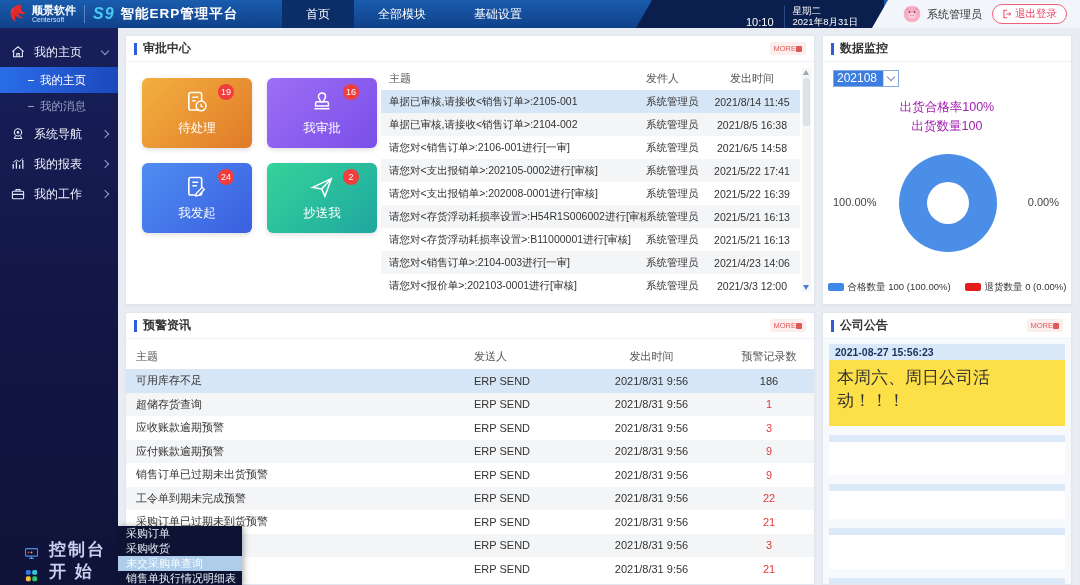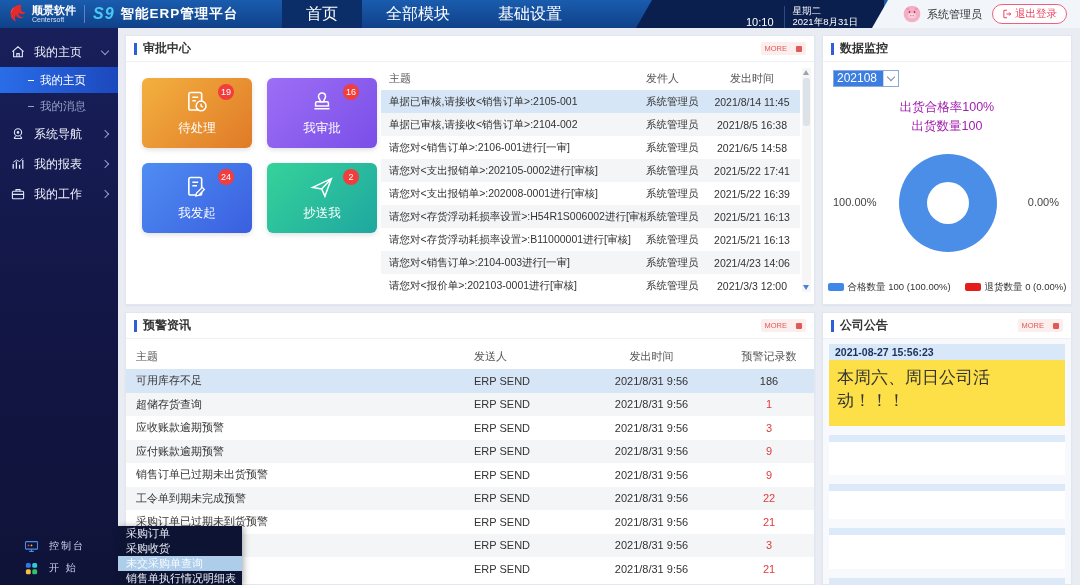--- a/index.html
+++ b/index.html
@@ -9,21 +9,21 @@
   .topbar { position:absolute; left:0; top:0; width:1080px; height:28px; background:linear-gradient(180deg,#1a5cae,#0f4189); color:#fff; z-index:30; }
   .brand { position:absolute; left:6px; top:0; height:28px; display:flex; align-items:center; }
   .swirl { width:22px; height:22px; margin-right:4px; }
   .brand-stack { line-height:1; margin-right:8px; }
   .brand-cn { font-size:11px; font-weight:bold; }
   .brand-en { font-size:7px; color:#cfe0f5; }
   .brand-div { width:1px; height:18px; background:#5d83c4; margin-right:8px; }
   .s9 { font-size:16px; font-weight:bold; font-style:italic; color:#49c8f5; margin-right:6px; letter-spacing:1px; }
   .product { font-size:13.5px; font-weight:bold; letter-spacing:1px; }
   .tabs { position:absolute; left:282px; top:0; height:28px; display:flex; }
-  .tab { height:28px; line-height:28px; padding:0 24px; font-size:16px; cursor:pointer; }
+  .tab { height:28px; line-height:28px; padding:0 24px; font-size:12px; cursor:pointer; }
   .tab.active { background:#0b2e68; }
   .tb-navy { position:absolute; left:636px; top:0; width:248px; height:28px; background:#0a1f4e; clip-path:polygon(16px 0,100% 0,100% 100%,0 100%); display:flex; align-items:flex-end; justify-content:flex-end; padding-right:26px; }
   .tb-time { font-size:11px; margin-right:10px; }
   .tb-datestack { line-height:1.15; font-size:9.5px; border-left:1px solid #2c4a86; padding-left:8px; }
   .tb-white { position:absolute; left:872px; top:0; width:208px; height:28px; background:#f2f5fa; clip-path:polygon(16px 0,100% 0,100% 100%,0 100%); display:flex; align-items:center; color:#333; padding-left:30px; }
   .avatar { width:20px; height:20px; margin-right:5px; }
   .username { font-size:11px; margin-right:10px; }
   .logout { display:flex; align-items:center; gap:3px; border:1px solid #f0607a; color:#ef415e; border-radius:11px; padding:2px 9px; font-size:10.5px; cursor:pointer; background:#fff; }
 
   
@@ -31,34 +31,34 @@
   .nav-item { height:30px; display:flex; align-items:center; padding:0 10px; color:#eef1fb; font-size:12px; cursor:pointer; }
   .nav-item .nicon { width:16px; height:16px; margin-right:8px; flex:none; }
   .nav-item .nlabel { flex:1; }
   .chev { width:6px; height:6px; border-right:1.5px solid #8fa0cc; border-bottom:1.5px solid #8fa0cc; flex:none; }
   .chev.down { transform:rotate(45deg); margin-top:-3px; }
   .chev.right { transform:rotate(-45deg); }
   .sub-item { height:26px; display:flex; align-items:center; padding-left:28px; color:#97a1c9; font-size:11.5px; cursor:pointer; }
   .sub-item .dash { width:6px; height:1px; background:currentColor; margin-right:6px; }
   .sub-item.active { background:linear-gradient(90deg,#2a6de8,#1c48bd); color:#fff; }
   .side-footer { position:absolute; left:0; bottom:2px; width:118px; }
-  .foot-item { height:22px; display:flex; align-items:flex-start; padding-left:24px; color:#c9d1ec; font-size:10px; cursor:pointer; letter-spacing:2px; }
+  .foot-item { height:22px; display:flex; align-items:flex-end; padding-left:24px; color:#c9d1ec; font-size:17px; cursor:pointer; letter-spacing:2px;font-weight:bold; }
   .foot-item svg { width:15px; height:15px; margin-right:10px; }
 
   
   .main { position:absolute; left:118px; top:28px; width:962px; height:557px; background:#e9edf3; }
   .panel { position:absolute; background:#fff; border:1px solid #e2e6ee; box-shadow:0 1px 2px rgba(20,40,90,.05); }
   .p-approval { left:7px; top:7px; width:690px; height:270px; }
   .p-monitor  { left:704px; top:7px; width:250px; height:270px; }
   .p-alerts   { left:7px; top:284px; width:690px; height:273px; }
   .p-notice   { left:704px; top:284px; width:250px; height:273px; background:#f7f9fc; }
   .phead { height:26px; display:flex; align-items:center; padding:0 8px; border-bottom:1px solid #eef1f5; background:#fff; }
   .accent { width:3px; height:12px; background:#2e5fd8; margin-right:6px; }
   .ptitle { font-size:12px; font-weight:bold; color:#333; }
-  .more { margin-left:auto; background:#fdeeee; color:#e05858; font-size:7.5px; padding:2px 4px; border-radius:2px; display:flex; align-items:center; gap:9px; cursor:pointer; }
+  .more { margin-left:auto; background:#fdeeee; color:#e05858; font-size:7.5px; padding:2px 4px; border-radius:2px; display:flex; align-items:center; gap:0; cursor:pointer; }
   .more i { width:6px; height:6px; background:#e05858; display:inline-block; border-radius:1px; }
 
   
   .tiles { position:absolute; left:16px; top:42px; display:grid; grid-template-columns:110px 110px; grid-auto-rows:70px; gap:15px; }
   .tile { border-radius:6px; color:#fff; display:flex; flex-direction:column; align-items:center; justify-content:center; font-size:12.5px; position:relative; cursor:pointer; box-shadow:0 2px 5px rgba(0,0,0,.12); }
   .tile svg { width:28px; height:28px; margin-bottom:3px; }
   .t-orange { background:linear-gradient(135deg,#f3b03f,#e07a28); }
   .t-purple { background:linear-gradient(135deg,#9d6ef5,#7a4fe8); }
   .t-blue   { background:linear-gradient(135deg,#4f8df2,#3a5fe0); }
   .t-green  { background:linear-gradient(135deg,#35d39a,#1fa7a0); }

